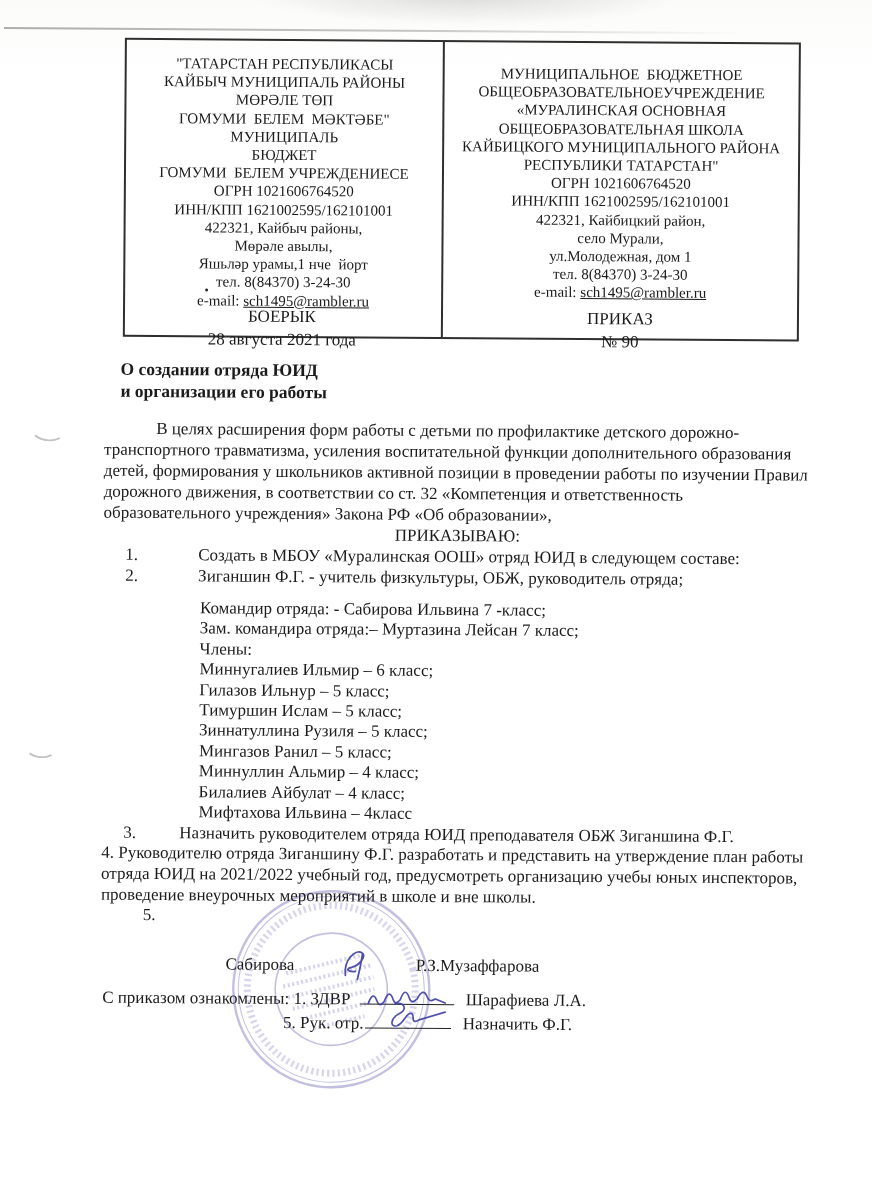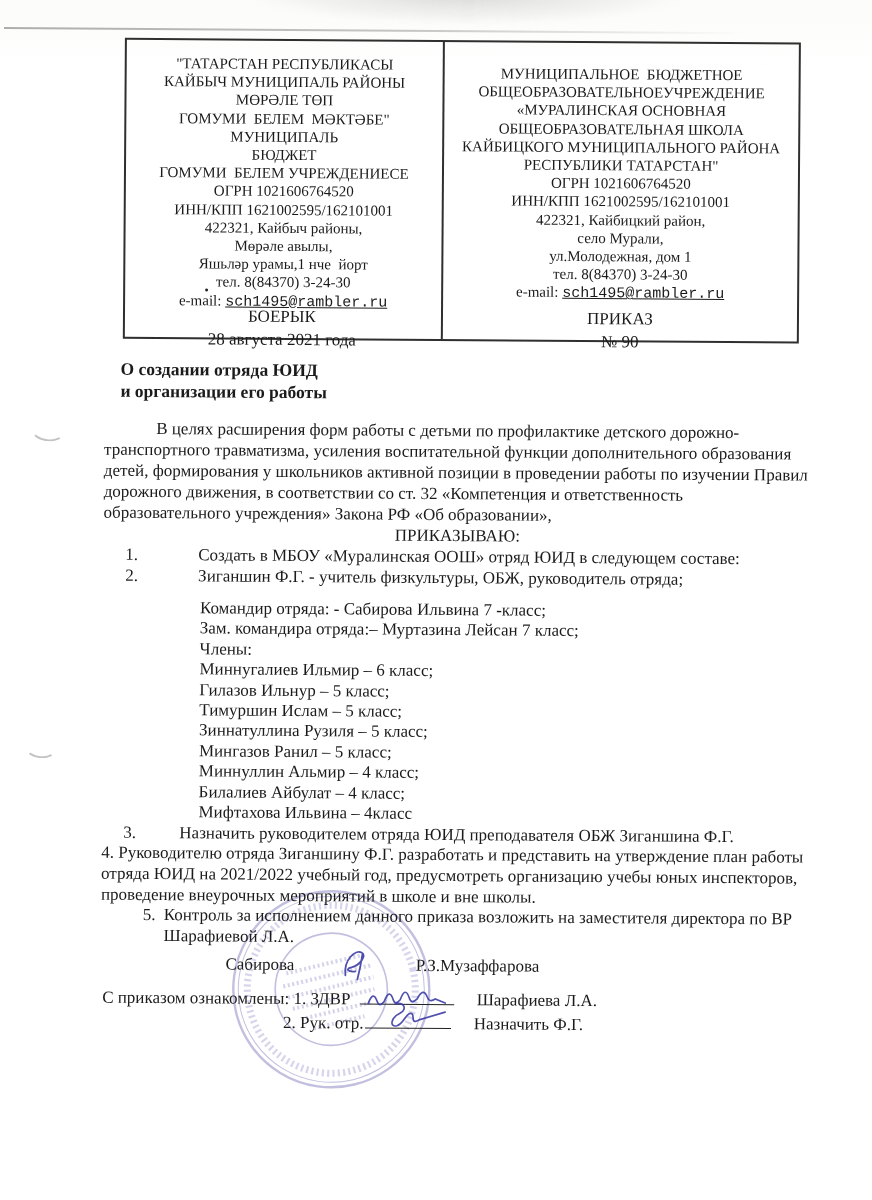--- a/index.html
+++ b/index.html
@@ -23,21 +23,21 @@
   .arc1{left:30px;top:422px;width:30px;height:18px;transform:rotate(6deg);}
   .arc2{left:27px;top:742px;width:26px;height:15px;transform:rotate(4deg);}
   .ink-dot{position:absolute;left:203px;top:290px;width:3px;height:3px;border-radius:50%;background:#262626;}
 
   
   .letterhead{position:absolute;left:121px;top:40px;width:676px;display:flex;border:2px solid #2f2f2f;box-sizing:border-box;}
   .lh-cell{text-align:center;font-size:15px;line-height:18.2px;box-sizing:border-box;}
   .lh-left{width:318px;border-right:2px solid #2f2f2f;padding:14px 6px 26px;}
   .lh-right{flex:1;padding:22px 8px 12px;}
   .lh-line{white-space:pre-wrap;}
-  .lh-email .addr{text-decoration:underline;font-family:Liberation Mono, monospace;}
+  .lh-email .addr{text-decoration:underline;}
 
   
   .ord{position:absolute;top:306px;text-align:center;font-size:17px;line-height:23px;}
   .ord-left{left:121px;width:318px;}
   .ord-right{left:440px;width:356px;}
 
   
   .doc{position:absolute;left:103px;top:360px;width:708px;font-size:17px;line-height:21px;}
   .subject{margin-left:16px;font-weight:bold;font-size:17.5px;line-height:22px;}
   .intro{margin-top:16px;text-indent:52px;}
@@ -57,21 +57,21 @@
   .director-row{position:absolute;left:228px;top:956px;font-size:17px;}
   .director-row .name{margin-left:117px;}
   .sig-director{position:absolute;left:112px;top:-10px;}
   .ack{position:absolute;font-size:17px;}
   .ack1{left:105px;top:990px;}
   .ack2{left:286px;top:1014px;}
   .sigline{display:inline-block;position:relative;border-bottom:1.6px solid #222;height:14px;vertical-align:baseline;}
   .sigline svg{position:absolute;left:4px;bottom:-8px;}
   .sl1{width:94px;margin-left:10px;}
   .sl2{width:86px;margin-left:2px;}
-  .ack .name{margin-left:18px;}
+  .ack .name{margin-left:7px;}
 </style>
 </head>
 <body>
 
 <div class="scan">
 
   <div class="smudge-top"></div>
   <div class="edge-line"></div>
   <div class="arc-mark arc1"></div>
   <div class="arc-mark arc2"></div>
@@ -170,39 +170,38 @@
 
     <div class="num-item n3">
       <span class="num">3.</span>
       <span>Назначить руководителем отряда ЮИД преподавателя ОБЖ Зиганшина Ф.Г.</span>
     </div>
 
     <div class="item4">4. Руководителю отряда Зиганшину Ф.Г. разработать и представить на утверждение план работы отряда ЮИД на 2021/2022 учебный год, предусмотреть организацию учебы юных инспекторов, проведение внеурочных мероприятий в школе и вне школы.</div>
 
     <div class="item5">
       <span class="num">5.</span>
-      <span>Контроль за исполнением данного приказа возложить на заместителя директора по ВР Шарафиевой Л.А.</span>
     </div>
   </div>
 
   <div class="director-row">
     <span>Сабирова</span>
     <svg class="sig-director" width="46" height="40" viewBox="0 0 46 40">
       <path d="M8 30 C6 14 18 4 24 7 C30 10 22 20 14 22 C8 23 10 27 18 26 M25 8 C24 16 22 26 20 34" fill="none" stroke="#3d3da5" stroke-width="1.8" stroke-linecap="round" opacity="0.9"></path>
     </svg>
     <span class="name">Р.З.Музаффарова</span>
   </div>
 
   <div class="ack ack1">
     <span>С приказом ознакомлены: 1. ЗДВР</span><span class="sigline sl1"><svg width="86" height="28" viewBox="0 0 86 28">
       <path d="M4 20 q5 -14 9 -2 q2 6 7 0 q5 -14 9 -2 q2 6 7 0 q5 -14 9 -2 q2 7 8 1 q6 -12 10 -2 q2 6 8 2 l10 4" fill="none" stroke="#3d3da5" stroke-width="1.7" stroke-linecap="round" opacity="0.9"></path>
     </svg></span>
     <span class="name">Шарафиева Л.А.</span>
   </div>
 
   <div class="ack ack2">
-    <span>2. Рук. отр.</span><span class="sigline sl2"><svg width="80" height="34" viewBox="0 0 80 34">
+    <span>5. Рук. отр.</span><span class="sigline sl2"><svg width="80" height="34" viewBox="0 0 80 34">
       <path d="M26 2 C36 0 38 8 30 12 C22 16 20 26 28 24 C34 22 36 14 40 12 q4 -2 4 4 q0 6 6 2 l26 -8" fill="none" stroke="#3d3da5" stroke-width="1.7" stroke-linecap="round" opacity="0.9"></path>
     </svg></span>
     <span class="name">Назначить Ф.Г.</span>
   </div>
 
 </div>
 
 </body></html>

